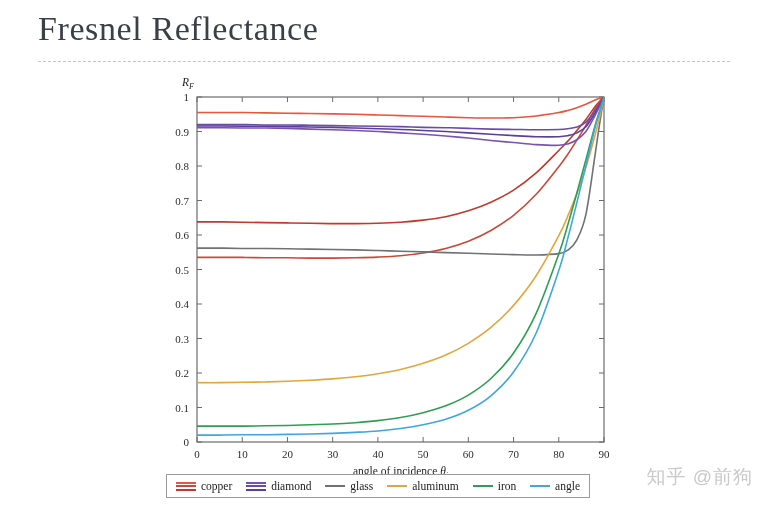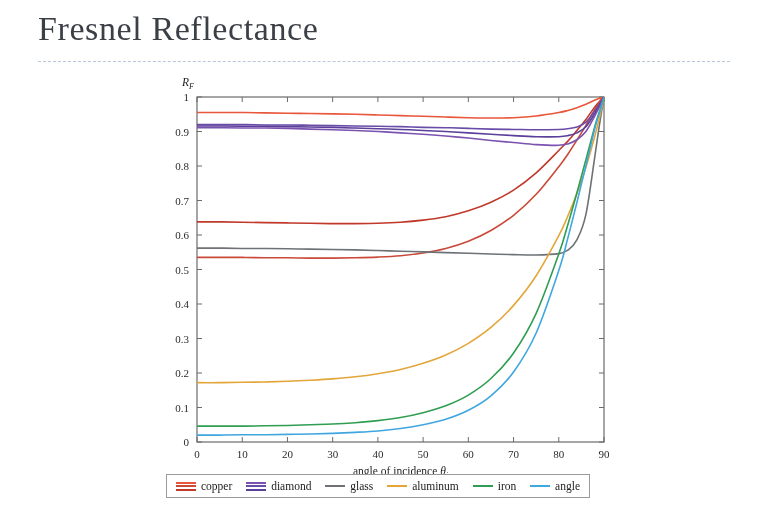--- a/index.html
+++ b/index.html
@@ -249,14 +249,15 @@
         <span class="legend-label">iron</span>
       </div>
       <div class="legend-item">
         <span class="legend-swatch single">
           <i style="background: rgb(63, 166, 222);"></i>
         </span>
         <span class="legend-label">angle</span>
       </div>
     </div>
 
+  <div class="watermark">知乎 @前狗</div>
 
 </div>
 
 </body></html>

